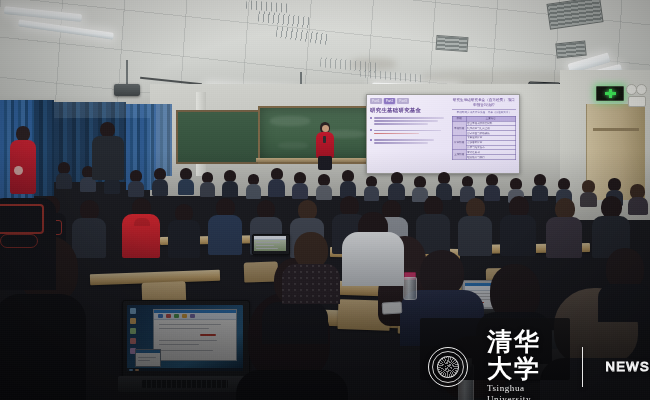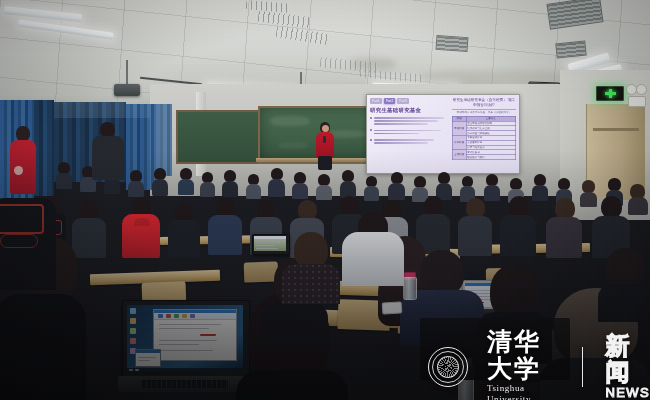--- a/index.html
+++ b/index.html
@@ -796,18 +796,17 @@
 
   <div class="wm-backdrop"></div>
   <div class="watermark">
     <span class="wm-seal"></span>
     <span class="wm-cn-block">
       <span class="wm-cn">清华大学</span>
       <span class="wm-en">Tsinghua University</span>
     </span>
     <span class="wm-divider"></span>
     <span class="wm-news-block">
-      <span class="wm-news-cn">新闻</span>
       <span class="wm-news-en">NEWS</span>
     </span>
   </div>
 
 </div>
 
 </body></html>

